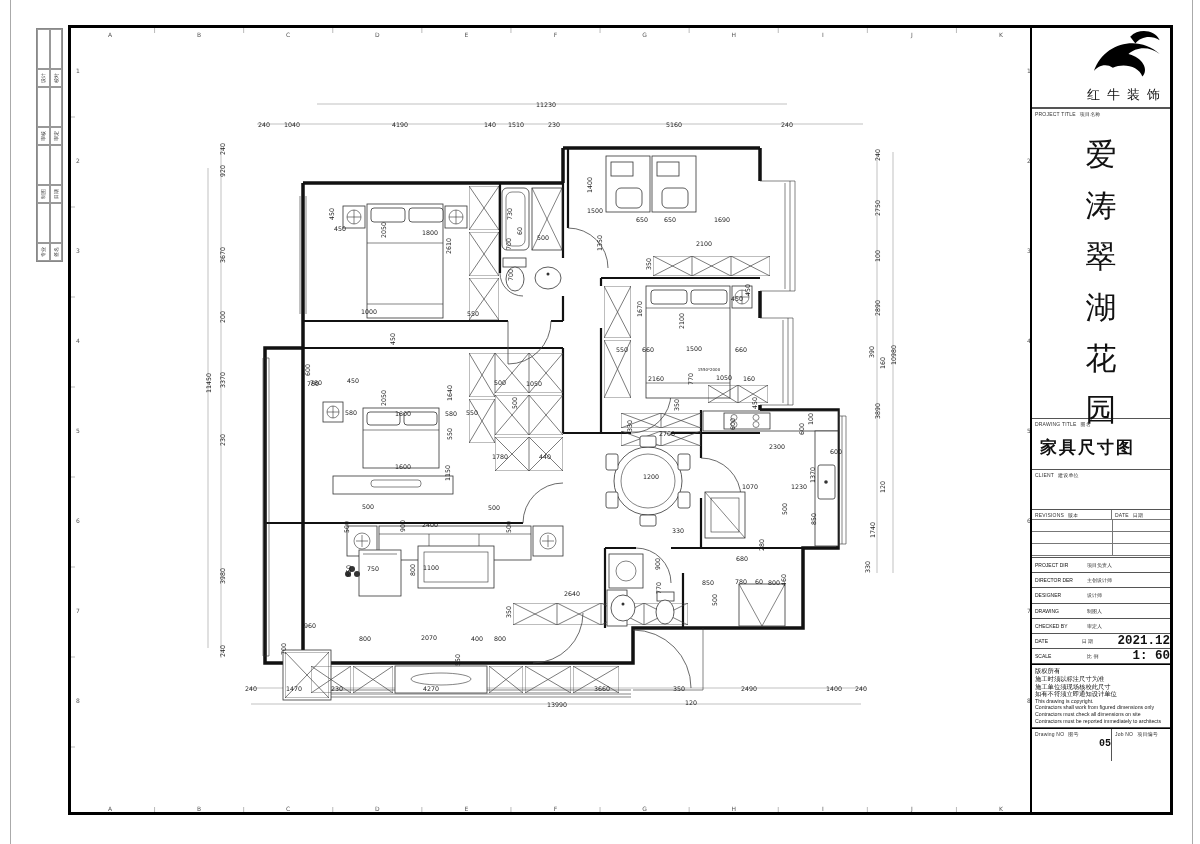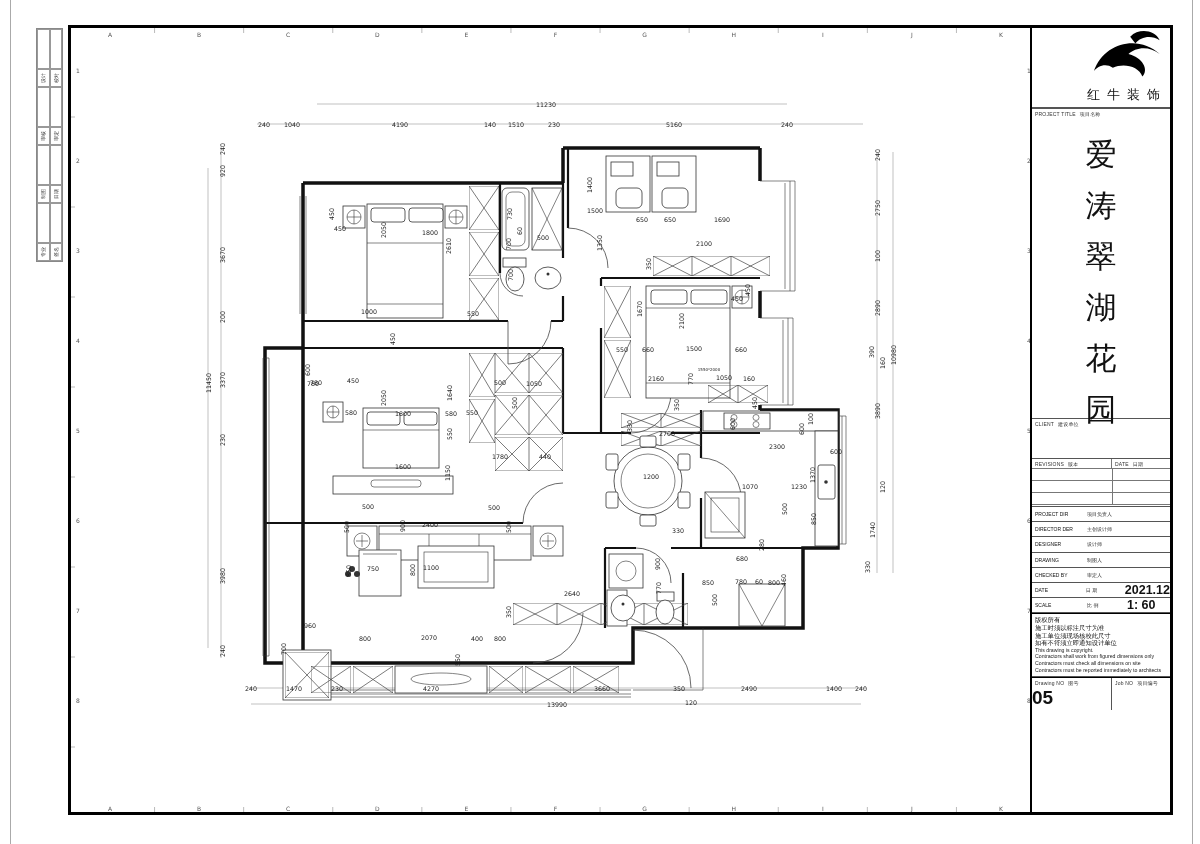--- a/index.html
+++ b/index.html
@@ -28,27 +28,27 @@
   .firm-line{font-size:9.5px;text-align:center;margin-top:3px;}
   #rev-sec{height:48px;padding:0;}
   .rev-head{display:flex;border-bottom:1px solid #777;}
   .rev-head div{flex:1;}
   .rev-row{height:11px;border-bottom:1px solid #777;display:flex;}
   .rev-row div{flex:1;border-right:0;}
   .rev-split{border-right:1px solid #777 !important;flex:1.4 !important;}
   .p-row{height:15.2px;border-bottom:1px solid #555;display:flex;align-items:center;box-sizing:border-box;}
   .p-en{font-size:5px;width:52px;padding-left:3px;}
   .p-zh{font-size:5px;color:#333;width:40px;}
-  .p-val{font-size:12.5px;flex:1;text-align:left;font-weight:bold;}
+  .p-val{font-size:12.5px;flex:1;text-align:right;font-weight:bold;font-family:Liberation Mono, monospace;}
   #notes-sec{height:64px;border-top:1.5px solid #000;padding:2px 3px;box-sizing:border-box;}
   .note-zh{font-size:6.3px;line-height:7.6px;}
   .note-en{font-size:5.2px;line-height:6.8px;color:#222;}
   #bottom-sec{height:32px;display:flex;border-top:1px solid #000;}
   #dno{width:58%;border-right:1px solid #555;box-sizing:border-box;}
-  #dno-val{font-size:19px;font-weight:bold;text-align:left;}
+  #dno-val{font-size:10px;font-weight:bold;text-align:right;font-family:Liberation Mono, monospace;}
   #jno{flex:1;}
   
   #sigstrip{position:absolute;left:36px;top:28px;width:27px;border:1px solid #888;box-sizing:border-box;display:grid;grid-template-columns:1fr 1fr;background:#fff;}
   .sig-cell{border:0.5px solid #999;display:flex;align-items:center;justify-content:center;font-size:5px;color:#333;overflow:hidden;}
   .sig-cell span{transform:rotate(-90deg);white-space:nowrap;}
 </style>
 </head>
 <body>
 
 <div class="pageline" style="left:10px"></div>
@@ -509,20 +509,24 @@
       <div class="tb-lab"><span>PROJECT TITLE</span><b>项目名称</b></div>
       <div id="pname">
           <div>爱</div>
           <div>涛</div>
           <div>翠</div>
           <div>湖</div>
           <div>花</div>
           <div>园</div>
         </div>
     </div>
+    <div class="tb-sec">
+      <div class="tb-lab"><span>DRAWING TITLE</span><b>图名</b></div>
+      <div id="dtitle">家具尺寸图</div>
+    </div>
     <div id="client-sec" class="tb-sec">
       <div class="tb-lab"><span>CLIENT</span><b>建设单位</b></div>
     </div>
     <div id="rev-sec" class="tb-sec">
       <div class="rev-head">
         <div class="tb-lab rev-split"><span>REVISIONS</span><b>版本</b></div>
         <div class="tb-lab"><span>DATE</span><b>日期</b></div>
       </div>
       <div class="rev-row">
           <div class="rev-split"></div>

